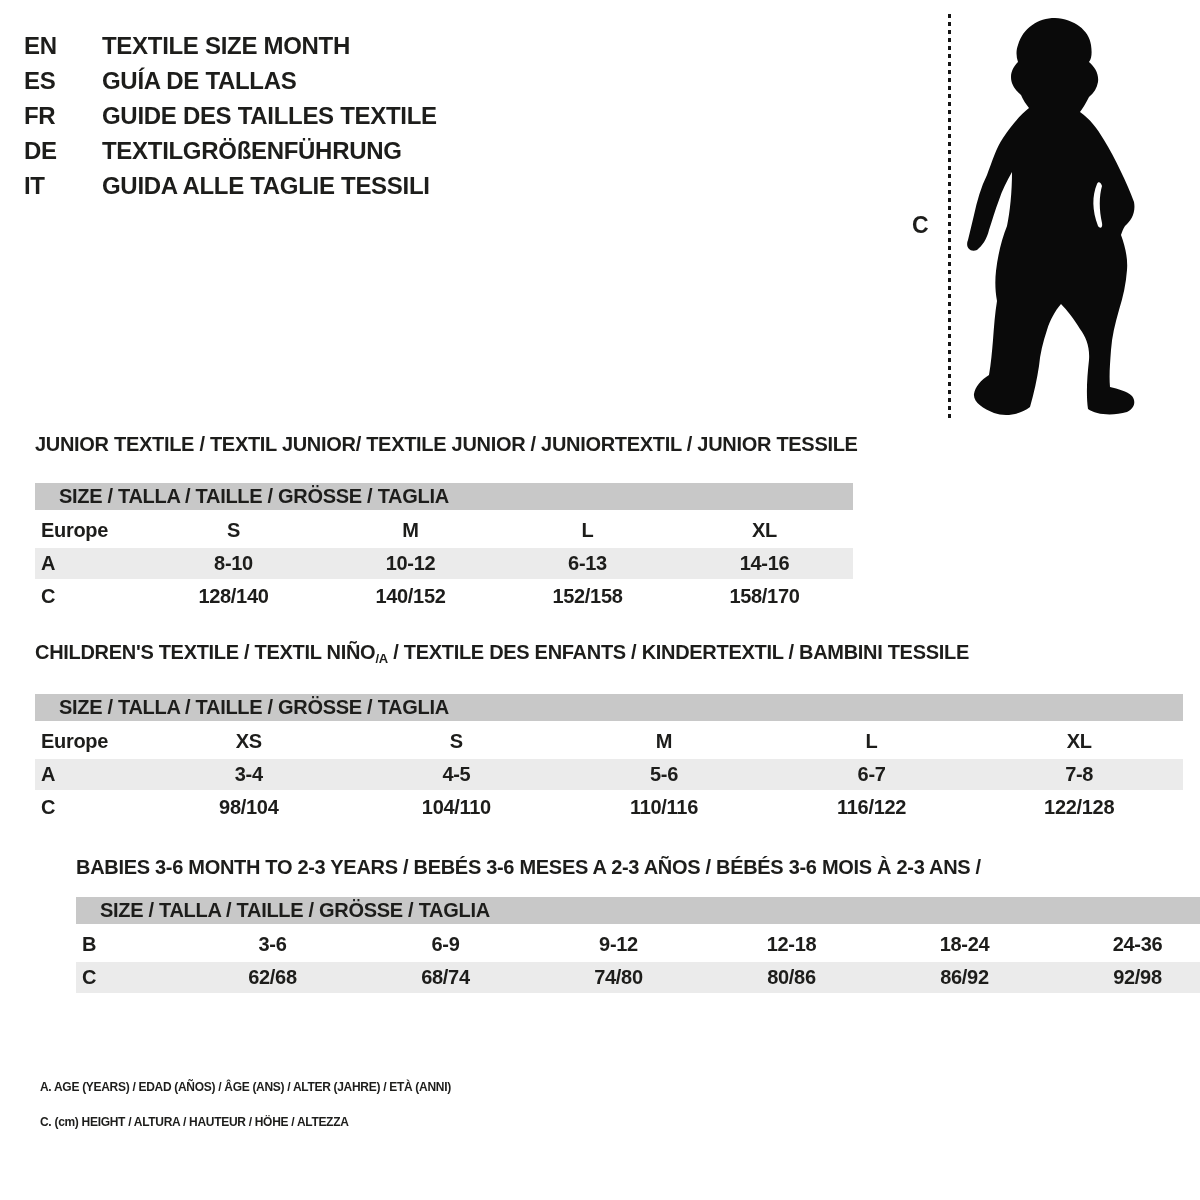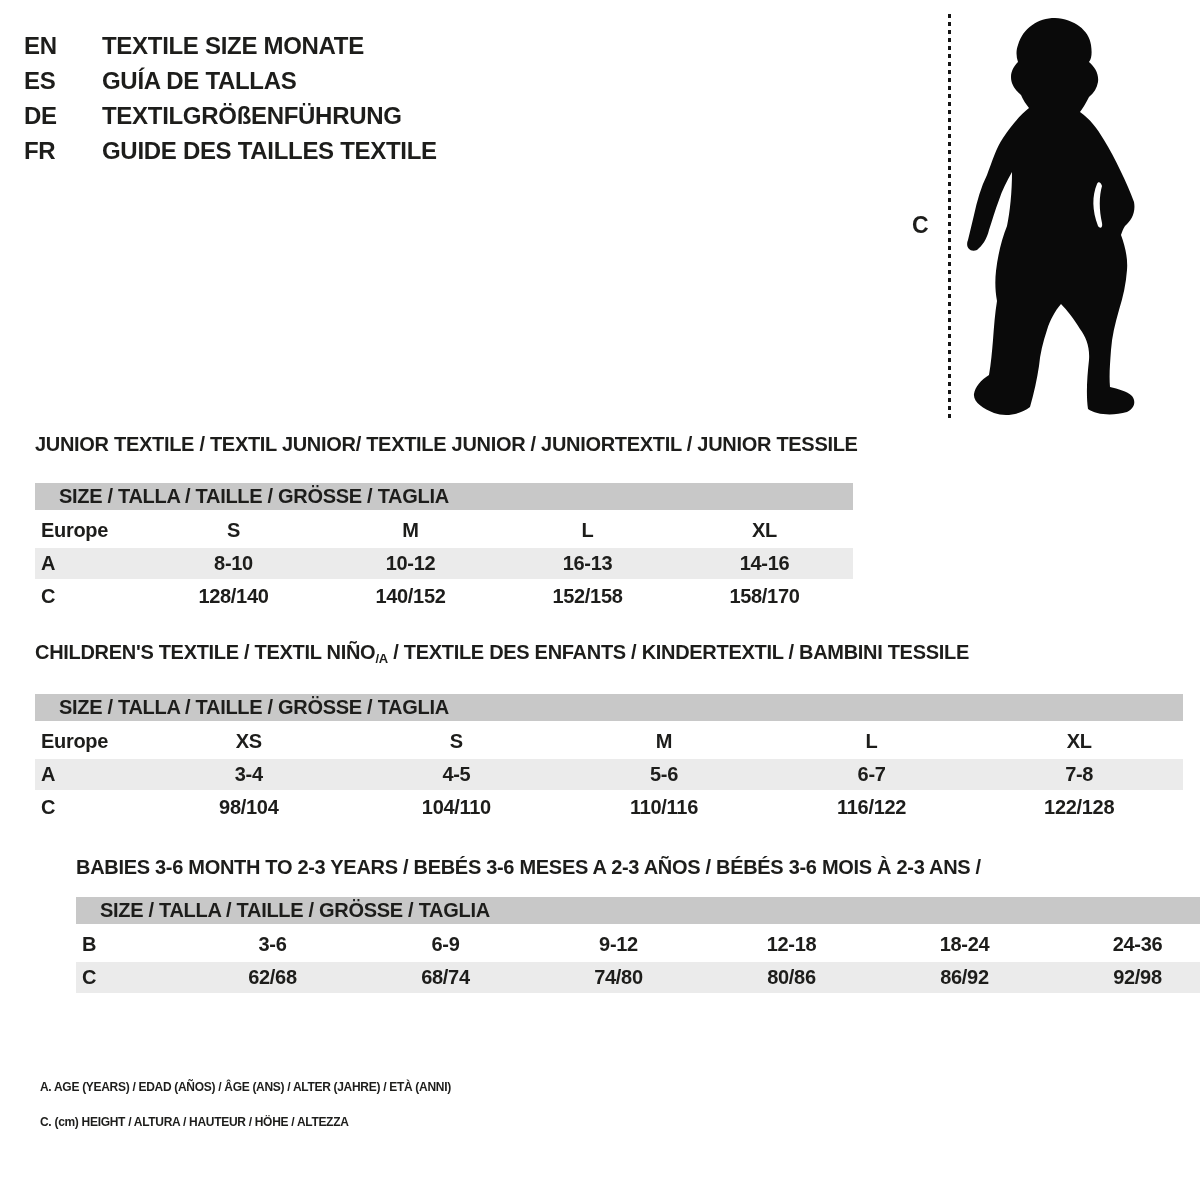--- a/index.html
+++ b/index.html
@@ -50,33 +50,37 @@
   
   .footnotes { position:absolute; left:40px; top:1070px; }
   .footnote { font-size:12px; line-height:35px; letter-spacing:-0.3px; white-space:nowrap; }
 </style>
 </head>
 <body>
 
 <div class="lang-block">
   <div class="lang-row">
     <span class="lang-code">EN</span>
-    <span class="lang-title">TEXTILE SIZE MONATE</span>
+    <span class="lang-title">TEXTILE SIZE MONTH</span>
   </div>
   <div class="lang-row">
     <span class="lang-code">ES</span>
     <span class="lang-title">GUÍA DE TALLAS</span>
   </div>
   <div class="lang-row">
+    <span class="lang-code">FR</span>
+    <span class="lang-title">GUIDE DES TAILLES TEXTILE</span>
+  </div>
+  <div class="lang-row">
     <span class="lang-code">DE</span>
     <span class="lang-title">TEXTILGRÖßENFÜHRUNG</span>
   </div>
   <div class="lang-row">
-    <span class="lang-code">FR</span>
-    <span class="lang-title">GUIDE DES TAILLES TEXTILE</span>
+    <span class="lang-code">IT</span>
+    <span class="lang-title">GUIDA ALLE TAGLIE TESSILI</span>
   </div>
 </div>
 
 <div class="height-line"></div>
 <div class="measure-label">C</div>
 <svg class="silhouette" viewBox="0 0 180 402" xmlns="http://www.w3.org/2000/svg">
   <path fill="#0a0a0a" d="M 93,2
     C 112,3 127,14 129,29
     C 130,36 130,42 127,46
     C 133,51 137,58 136,66
@@ -135,21 +139,21 @@
       <span class="t-cell label">Europe</span>
       <span class="t-cell">S</span>
       <span class="t-cell">M</span>
       <span class="t-cell">L</span>
       <span class="t-cell">XL</span>
     </div>
     <div class="t-row alt">
       <span class="t-cell label">A</span>
       <span class="t-cell">8-10</span>
       <span class="t-cell">10-12</span>
-      <span class="t-cell">16-13</span>
+      <span class="t-cell">6-13</span>
       <span class="t-cell">14-16</span>
     </div>
     <div class="t-row">
       <span class="t-cell label">C</span>
       <span class="t-cell">128/140</span>
       <span class="t-cell">140/152</span>
       <span class="t-cell">152/158</span>
       <span class="t-cell">158/170</span>
     </div>
   </div>

